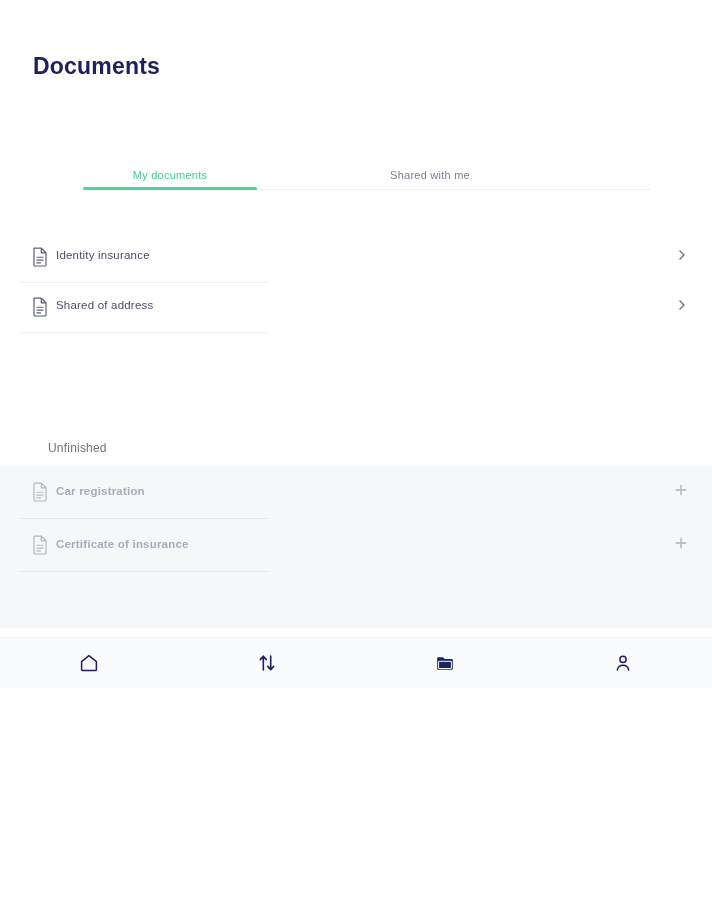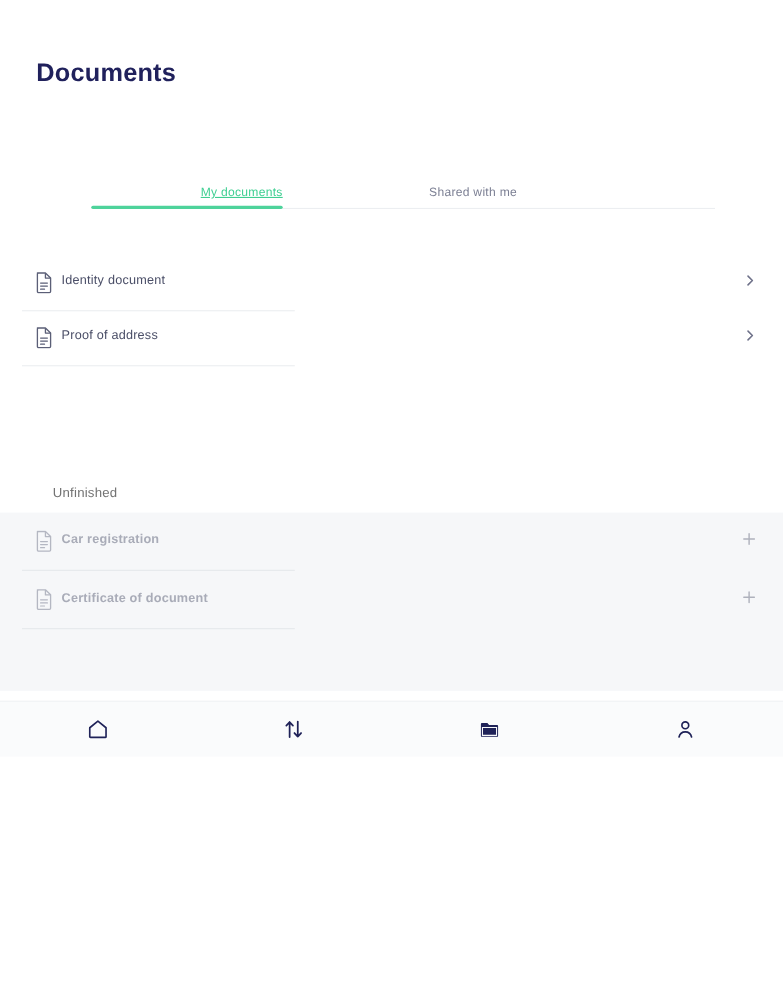--- a/index.html
+++ b/index.html
@@ -56,22 +56,21 @@
     background: transparent;
     border: none;
     padding: 0;
     cursor: pointer;
     font-family: "Liberation Sans", sans-serif;
   }
   .tab-my {
     left: 83px;
     width: 174px;
     color: #3fcf92;
-    text-align: right;
-    text-decoration: underline;
+    text-align: center;
   }
   .tab-shared {
     left: 340px;
     width: 130px;
     color: #7b7f93;
     text-align: right;
   }
   .tab-underline {
     position: absolute;
     left: 83px;
@@ -221,39 +220,39 @@
   <div class="doc-list">
 
     <div class="doc-row">
       <span class="doc-icon">
         <svg viewBox="0 0 16 20" width="16" height="20" fill="none" xmlns="http://www.w3.org/2000/svg">
           <path d="M2 1.2h7.3L14 5.7V18a1 1 0 0 1-1 1H3a1 1 0 0 1-1-1V2.2a1 1 0 0 1 1-1Z" stroke="#5b5f77" stroke-width="1.2" stroke-linejoin="round"></path>
           <path d="M9.3 1.4v4.4H13.8" stroke="#5b5f77" stroke-width="1.2" stroke-linejoin="round"></path>
           <path d="M4.9 10.3h6.2M4.9 13.1h6.2M4.9 15.9h3.6" stroke="#5b5f77" stroke-width="1.1" stroke-linecap="round"></path>
         </svg>
       </span>
-      <span class="doc-label">Identity document</span>
+      <span class="doc-label">Identity insurance</span>
       <span class="chev">
         <svg viewBox="0 0 12 14" width="12" height="14" fill="none" xmlns="http://www.w3.org/2000/svg">
           <path d="M4 3l4 4-4 4" stroke="#6e7189" stroke-width="1.4" stroke-linecap="round" stroke-linejoin="round"></path>
         </svg>
       </span>
       <div class="divider"></div>
     </div>
 
 
     <div class="doc-row">
       <span class="doc-icon">
         <svg viewBox="0 0 16 20" width="16" height="20" fill="none" xmlns="http://www.w3.org/2000/svg">
           <path d="M2 1.2h7.3L14 5.7V18a1 1 0 0 1-1 1H3a1 1 0 0 1-1-1V2.2a1 1 0 0 1 1-1Z" stroke="#5b5f77" stroke-width="1.2" stroke-linejoin="round"></path>
           <path d="M9.3 1.4v4.4H13.8" stroke="#5b5f77" stroke-width="1.2" stroke-linejoin="round"></path>
           <path d="M4.9 10.3h6.2M4.9 13.1h6.2M4.9 15.9h3.6" stroke="#5b5f77" stroke-width="1.1" stroke-linecap="round"></path>
         </svg>
       </span>
-      <span class="doc-label">Proof of address</span>
+      <span class="doc-label">Shared of address</span>
       <span class="chev">
         <svg viewBox="0 0 12 14" width="12" height="14" fill="none" xmlns="http://www.w3.org/2000/svg">
           <path d="M4 3l4 4-4 4" stroke="#6e7189" stroke-width="1.4" stroke-linecap="round" stroke-linejoin="round"></path>
         </svg>
       </span>
       <div class="divider"></div>
     </div>
 
   </div>
 
@@ -279,21 +278,21 @@
     </div>
 
     <div class="uf-row">
       <span class="uf-icon">
         <svg viewBox="0 0 16 20" width="16" height="20" fill="none" xmlns="http://www.w3.org/2000/svg">
           <path d="M2 1.2h7.3L14 5.7V18a1 1 0 0 1-1 1H3a1 1 0 0 1-1-1V2.2a1 1 0 0 1 1-1Z" stroke="#b4b7c2" stroke-width="1.2" stroke-linejoin="round"></path>
           <path d="M9.3 1.4v4.4H13.8" stroke="#b4b7c2" stroke-width="1.2" stroke-linejoin="round"></path>
           <path d="M4.9 10.3h6.2M4.9 13.1h6.2M4.9 15.9h3.6" stroke="#b4b7c2" stroke-width="1.1" stroke-linecap="round"></path>
         </svg>
       </span>
-      <span class="uf-label">Certificate of document</span>
+      <span class="uf-label">Certificate of insurance</span>
       <span class="plus">
         <svg viewBox="0 0 14 14" width="14" height="14" fill="none" xmlns="http://www.w3.org/2000/svg">
           <path d="M7 2.2v9.6M2.2 7h9.6" stroke="#aeb1bc" stroke-width="1.3" stroke-linecap="round"></path>
         </svg>
       </span>
       <div class="divider"></div>
     </div>
 
 
   </div>

